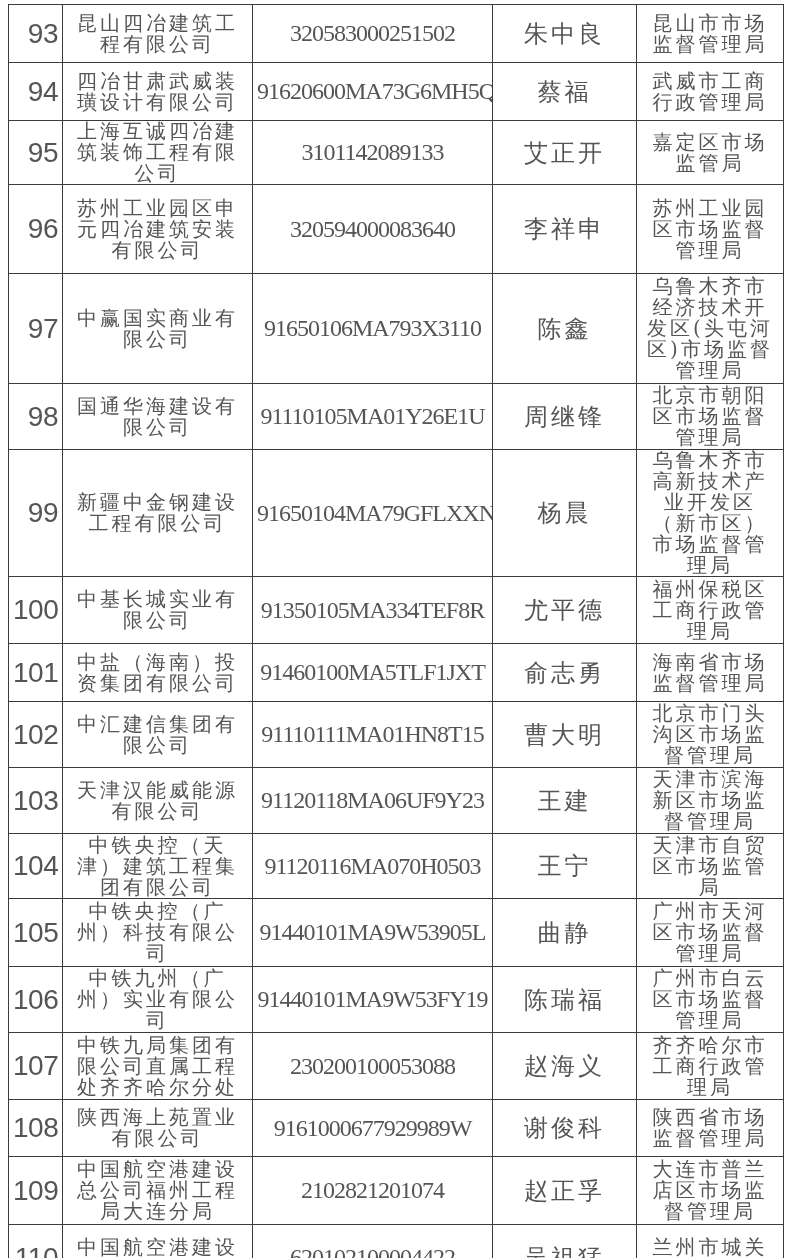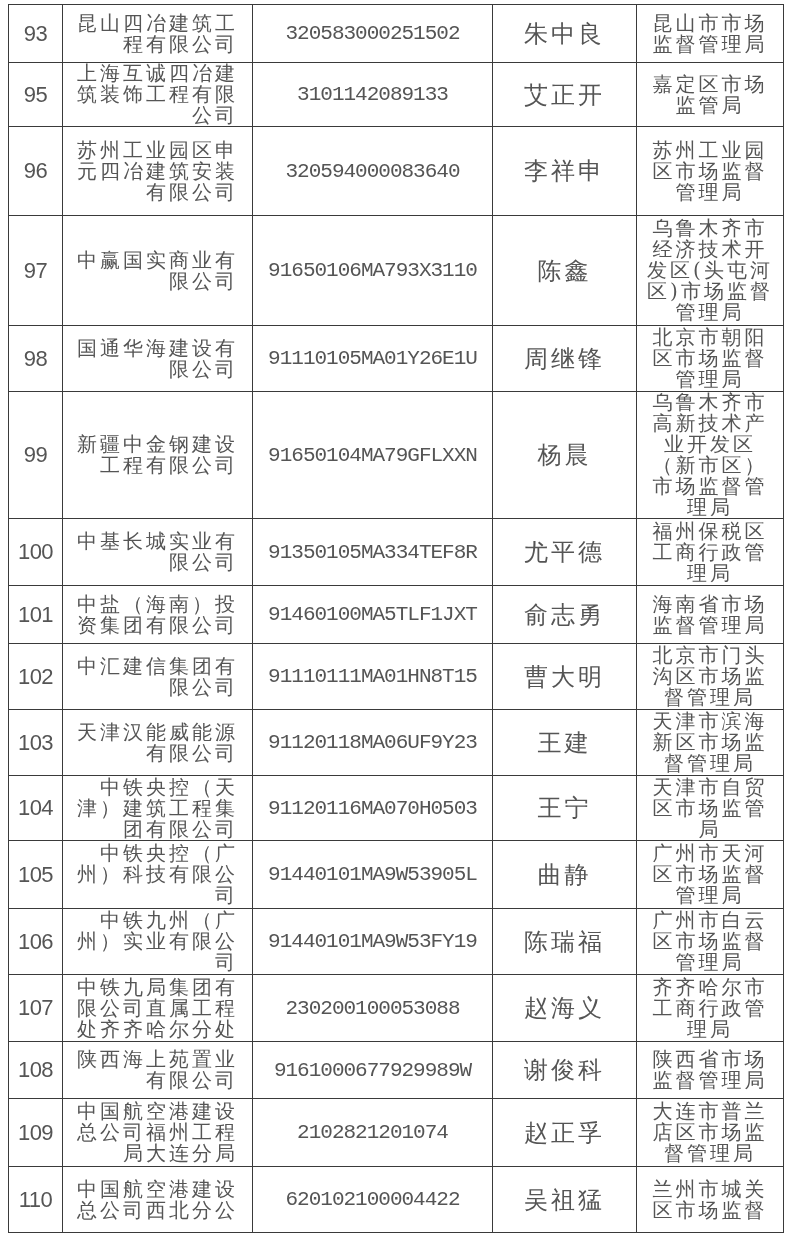--- a/index.html
+++ b/index.html
@@ -18,35 +18,36 @@
     color: #555555;
     overflow: hidden;
   }
   col.c-no   { width: 54px; }
   col.c-name { width: 190px; }
   col.c-code { width: 240px; }
   col.c-rep  { width: 144px; }
   col.c-auth { width: 147px; }
   .no {
     font-family: "Liberation Sans", "DejaVu Sans", sans-serif;
-    font-size: 22px;
+    font-size: 28px;
     letter-spacing: -0.5px;
+    text-align: right;
   }
   .name, .auth {
     font-family: "DejaVu Serif", "Liberation Serif", serif;
     font-size: 20px;
     line-height: 21px;
     letter-spacing: 3px;
     word-break: break-all;
   }
-  .name { padding: 0 14px; text-align: right; }
+  .name { padding: 0 14px; }
   .auth { padding: 0 8px; }
   .code {
-    font-family: Liberation Mono, monospace;
-    font-size: 21px;
+    font-family: Liberation Serif, serif;
+    font-size: 24px;
     letter-spacing: -1px;
     white-space: nowrap;
   }
   .rep {
     font-family: "DejaVu Serif", "Liberation Serif", serif;
     font-size: 24px;
     letter-spacing: 3px;
   }
 </style>
 </head>
@@ -61,20 +62,27 @@
         <col class="c-rep">
         <col class="c-auth">
     </colgroup>
     <tbody id="tbody">
         <tr style="height: 58px;">
           <td class="no">93</td>
           <td class="name">昆山四冶建筑工程有限公司</td>
           <td class="code">320583000251502</td>
           <td class="rep">朱中良</td>
           <td class="auth">昆山市市场监督管理局</td>
+        </tr>
+        <tr style="height: 58px;">
+          <td class="no">94</td>
+          <td class="name">四冶甘肃武威装璜设计有限公司</td>
+          <td class="code">91620600MA73G6MH5Q</td>
+          <td class="rep">蔡福</td>
+          <td class="auth">武威市工商行政管理局</td>
         </tr>
         <tr style="height: 63px;">
           <td class="no">95</td>
           <td class="name">上海互诚四冶建筑装饰工程有限公司</td>
           <td class="code">3101142089133</td>
           <td class="rep">艾正开</td>
           <td class="auth">嘉定区市场监管局</td>
         </tr>
         <tr style="height: 89px;">
           <td class="no">96</td>

